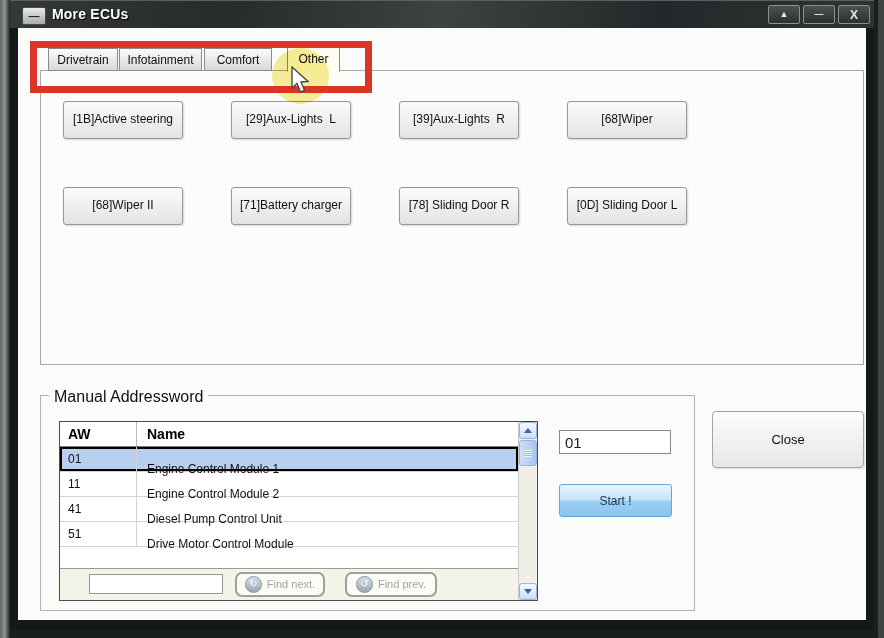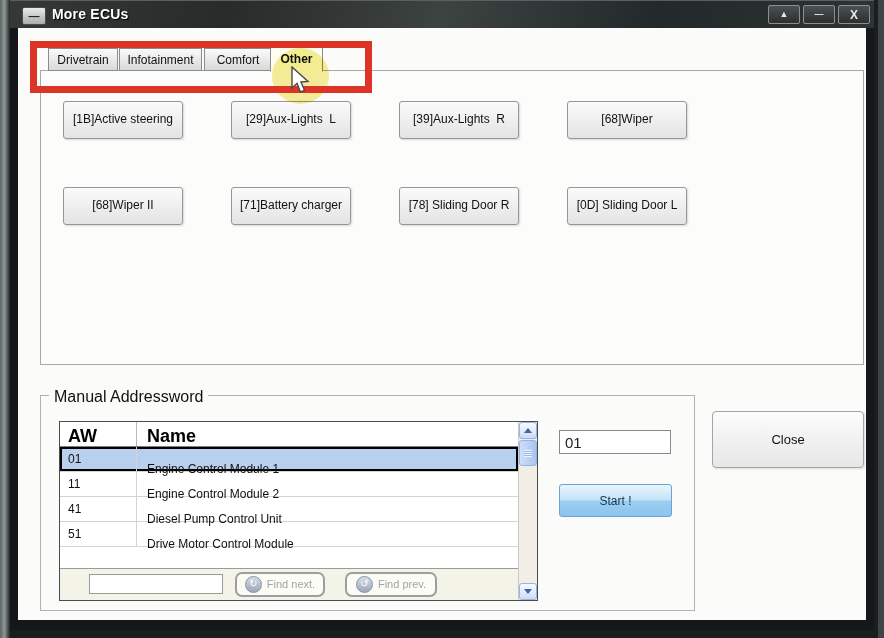--- a/index.html
+++ b/index.html
@@ -45,21 +45,21 @@
     background:linear-gradient(#fbfbfb,#e3e3e3);box-shadow:1px 1px 2px rgba(0,0,0,.15);
     display:flex;align-items:center;justify-content:center;font-size:12px;color:#111;
     white-space:pre;text-align:center;line-height:1.1;}
   
   .group{left:22px;top:367px;width:655px;height:216px;border:1px solid #b2b2b2;box-sizing:border-box;}
   .group-legend{position:absolute;left:8px;top:-8px;background:#fbfbfa;padding:0 5px;
     font-size:16px;color:#111;}
   .table-box{left:18px;top:25px;width:479px;height:180px;border:1px solid #4c4c4c;
     box-sizing:border-box;background:#fff;display:flex;}
   .table-left{flex:1;display:flex;flex-direction:column;overflow:hidden;}
-  .thead{height:24px;display:flex;border-bottom:1px solid #7d7d7d;font-weight:bold;font-size:18px;}
+  .thead{height:24px;display:flex;border-bottom:1px solid #7d7d7d;font-weight:bold;font-size:14px;}
   .cell-aw{width:77px;box-sizing:border-box;padding:4px 0 0 8px;border-right:1px solid #b9b9b9;}
   .cell-name{flex:1;box-sizing:border-box;padding:4px 0 0 10px;}
   .tlist{height:123px;overflow:hidden;}
   .trow{height:25px;display:flex;font-size:12px;color:#111;border-bottom:1px solid #d4d4d4;box-sizing:border-box;}
   .trow .cell-aw{padding-top:5px;border-right:1px solid #d4d4d4;}
   .trow .cell-name{padding-top:15px;}
   .trow.selected{background:#b9cfee;box-shadow:inset 0 0 0 2px #000;}
   .find-row{height:32px;background:#f4f3e8;border-top:1px solid #9a9a9a;display:flex;align-items:center;}
   .find-input{margin-left:29px;width:134px;height:20px;border:1px solid #9a9a9a;background:#fff;
     font-size:12px;padding:0 4px;box-sizing:border-box;}
@@ -130,21 +130,21 @@
         <button class="ecu-btn">[68]Wiper II</button>
         <button class="ecu-btn">[71]Battery charger</button>
         <button class="ecu-btn">[78] Sliding Door R</button>
         <button class="ecu-btn">[0D] Sliding Door L</button>
       </div>
     </div>
 
     <div class="tab" style="left:30px;width:70px;">Drivetrain</div>
     <div class="tab" style="left:101px;width:83px;">Infotainment</div>
     <div class="tab" style="left:186px;width:68px;">Comfort</div>
-    <div class="tab active" style="left:252px;width:53px;font-weight:bold;">Other</div>
+    <div class="tab active" style="left:269px;width:53px;">Other</div>
 
     <div class="abs hl-ellipse"></div>
     <div class="abs red-box"></div>
     <div class="abs cursor">
       <svg width="22" height="30" viewBox="0 0 22 30">
         <polygon points="2,1 2,22 7,17.5 10.5,26 14.5,24.3 11,16 18,15.5" fill="#ffffff" stroke="#4a4a4a" stroke-width="1.4"></polygon>
       </svg>
     </div>
 
     <div class="abs group">

